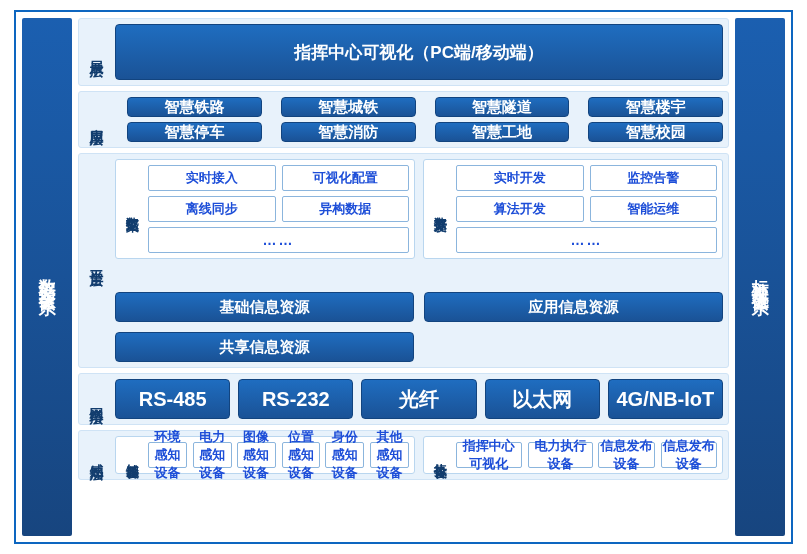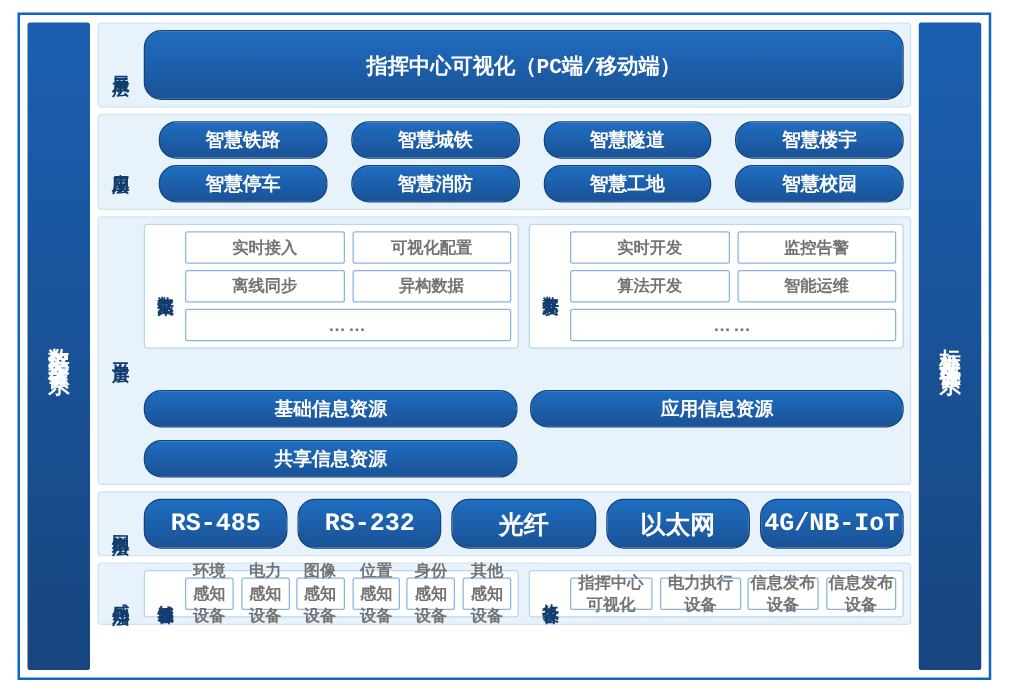--- a/index.html
+++ b/index.html
@@ -99,31 +99,30 @@
     gap: 5px;
   }
 
   
   .bbox {
     background: linear-gradient(180deg, #1f6dc0 0%, #1a5296 100%);
     color: #ffffff;
     font-size: 15px;
     font-weight: bold;
     border: 1px solid #12447f;
-    border-radius: 14px;
-    display: flex;
-    align-items: center;
-    justify-content: center;
-    text-align: center;
-    box-sizing: border-box;
-    font-family: Liberation Mono, monospace;
+    border-radius: 4px;
+    display: flex;
+    align-items: center;
+    justify-content: center;
+    text-align: center;
+    box-sizing: border-box;
   }
   .wbox {
     background: #ffffff;
-    color: #737373;
+    color: #1d4ed8;
     font-size: 13px;
     font-weight: bold;
     border: 1px solid #8bb5dd;
     border-radius: 2px;
     display: flex;
     align-items: center;
     justify-content: center;
     text-align: center;
     box-sizing: border-box;
   }
@@ -134,21 +133,21 @@
     height: 56px;
     font-size: 17px;
   }
 
   
   .app-row {
     display: grid;
     grid-template-columns: repeat(4, 1fr);
     gap: 7px;
   }
-  .app-row .bbox { height: 30px; margin-left: 12px; }
+  .app-row .bbox { height: 20px; margin-left: 12px; }
 
   
   .plat-top {
     display: grid;
     grid-template-columns: 1fr 1fr;
     gap: 8px;
   }
   .plat-group {
     background: #ffffff;
     border: 1px solid #b9d6ef;

